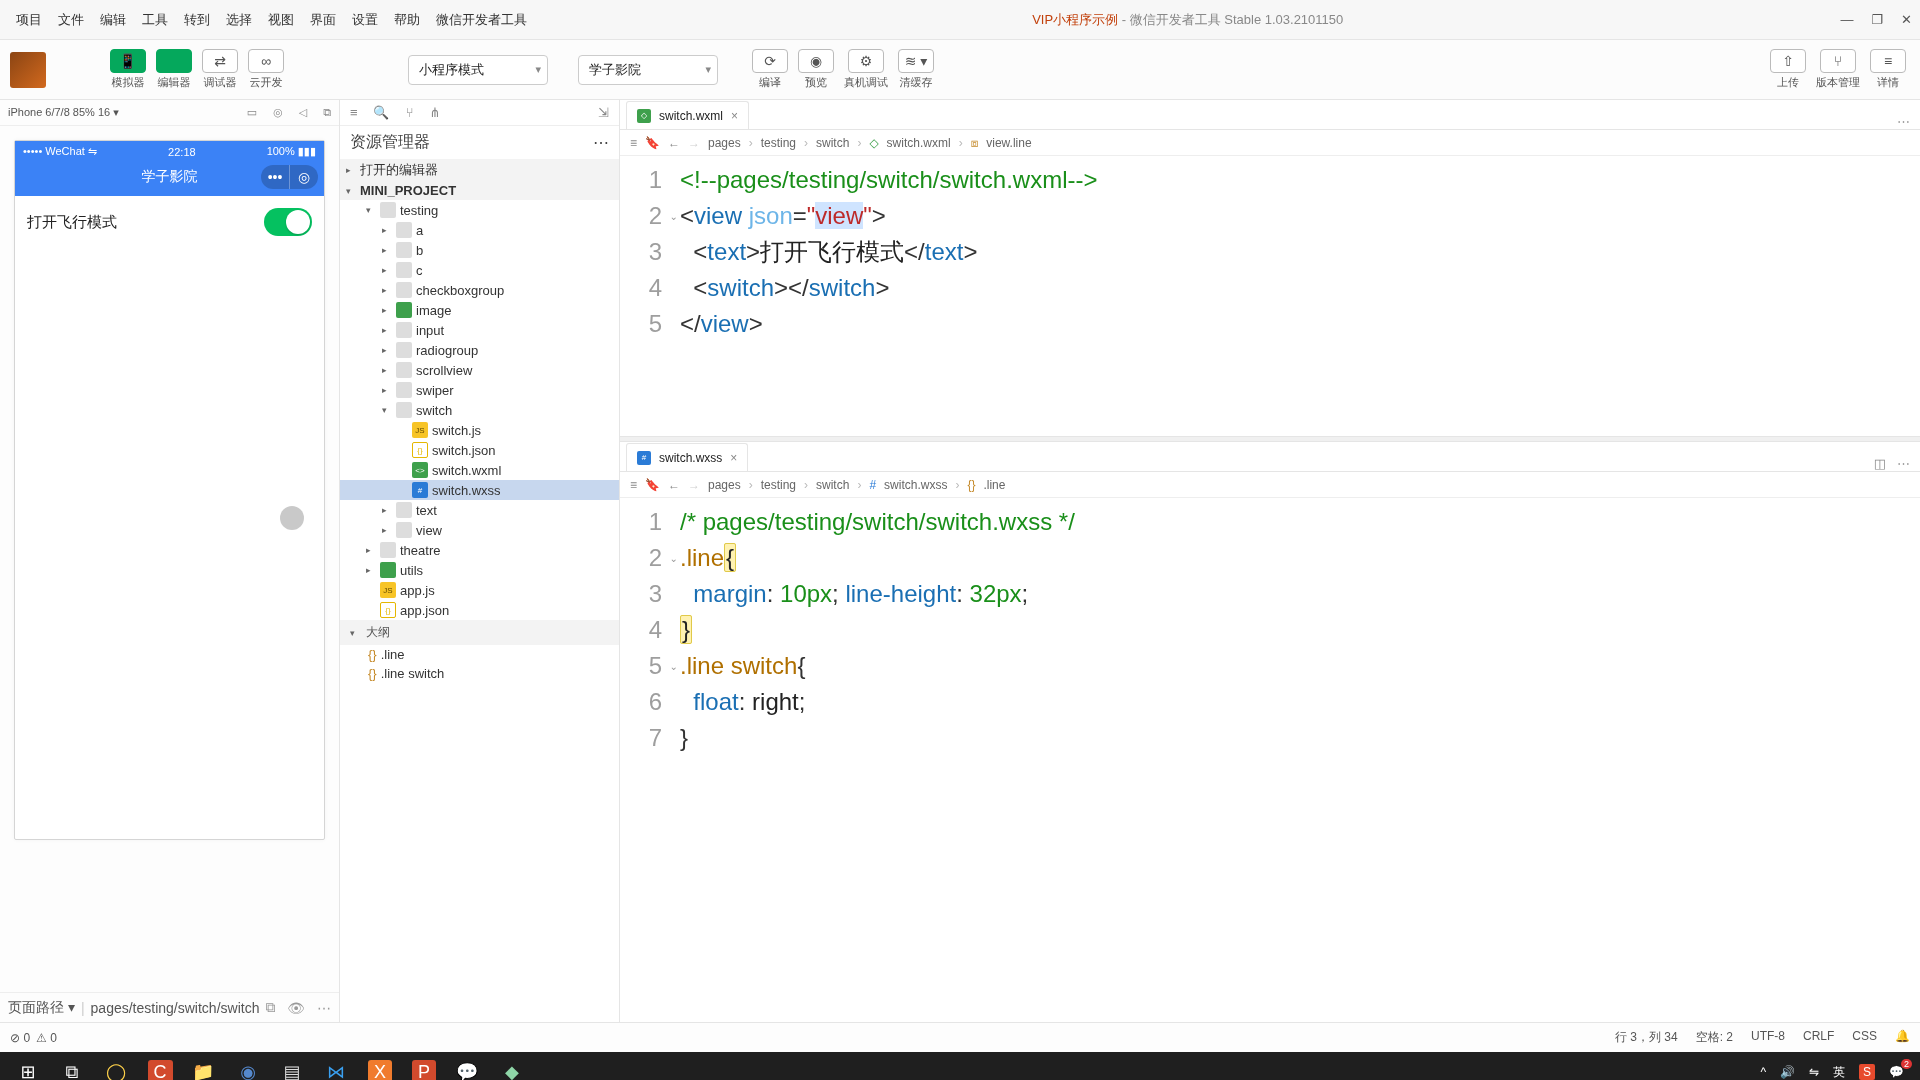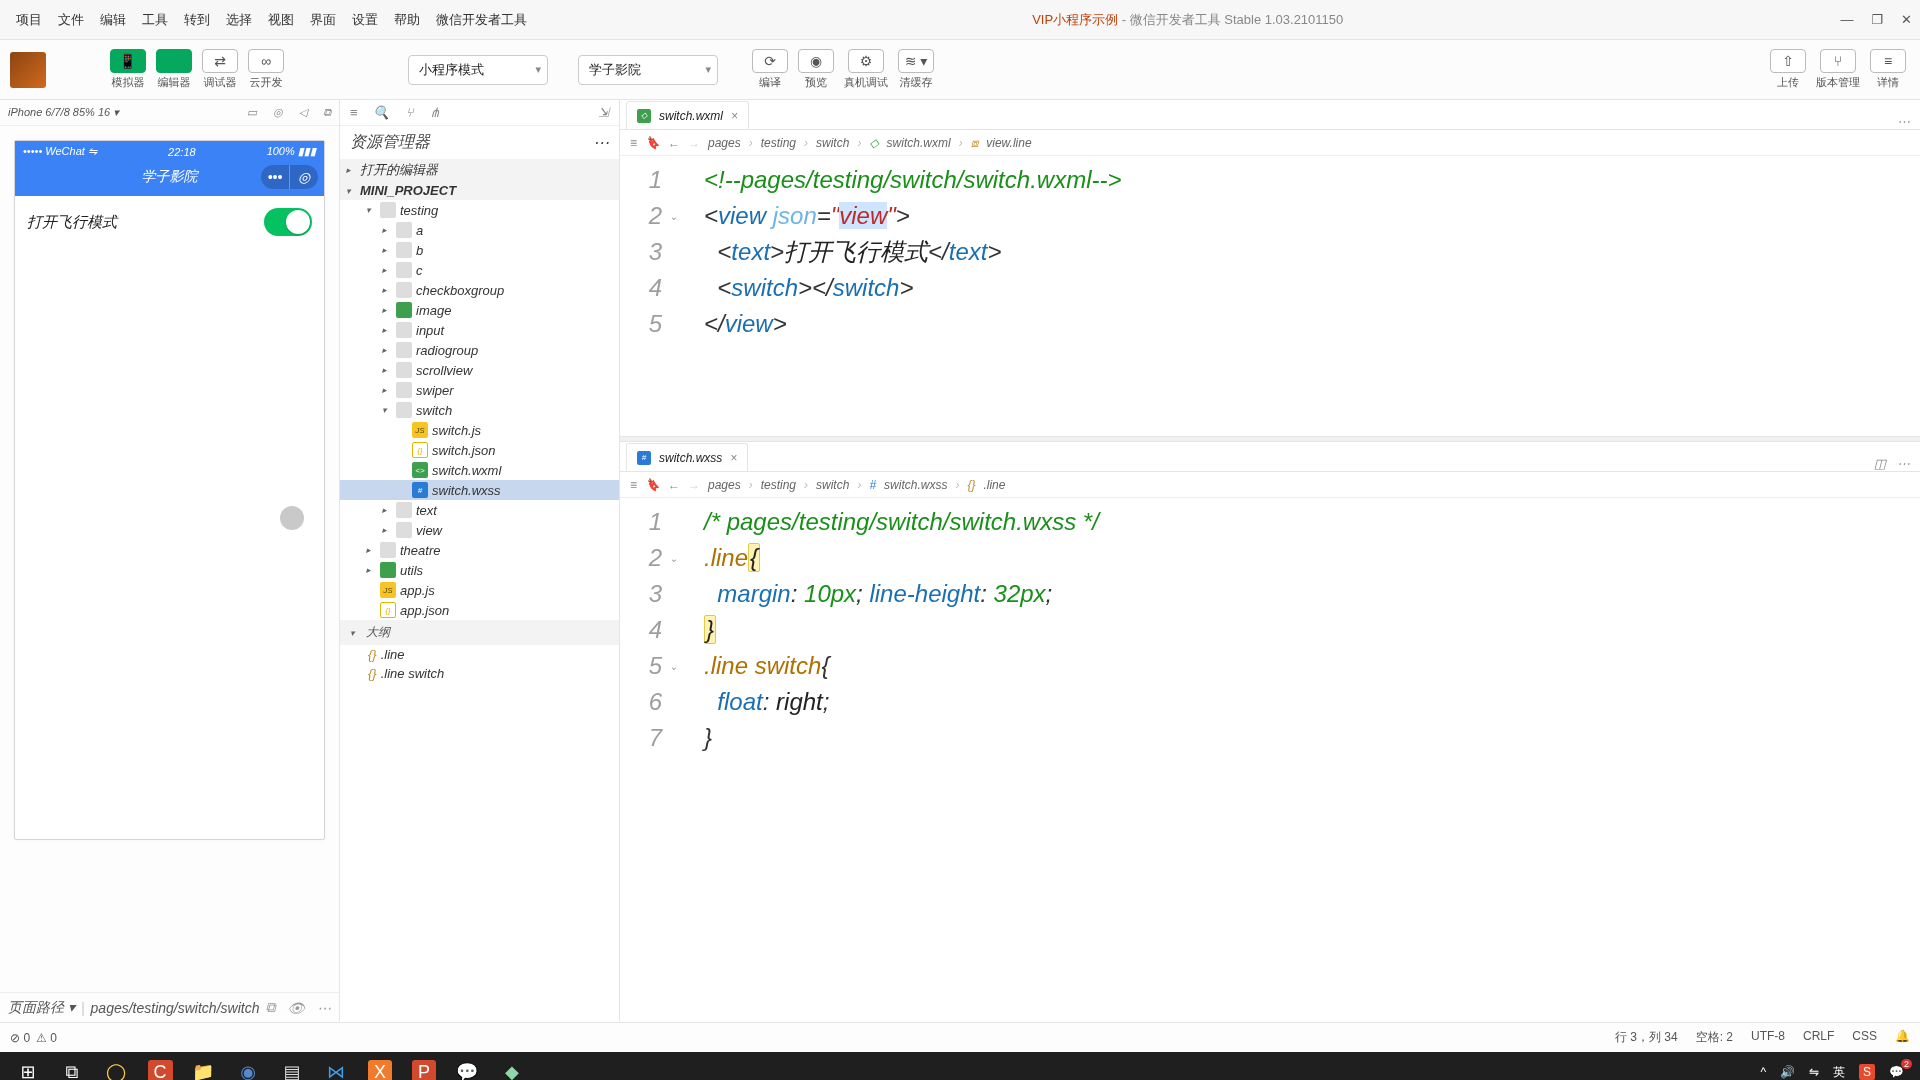--- a/index.html
+++ b/index.html
@@ -22,21 +22,21 @@
 .toolbar .tbtn .icon-box { width:36px; height:24px; border-radius:4px; display:flex; align-items:center; justify-content:center; border:1px solid #bbb; font-size:14px;}
 .toolbar .tbtn.green .icon-box { background:#05a85c; border-color:#05a85c; color:#fff; }
 .toolbar .tbtn.plain .icon-box { background:#fff; }
 .toolbar .select { margin-left: 120px; height: 30px; border:1px solid #ccc; border-radius: 4px; padding: 0 22px 0 10px; background:#fff; display:flex; align-items:center; position:relative; font-size:13px;}
 .toolbar .select::after { content:"▾"; position:absolute; right:6px; color:#888; font-size:11px;}
 .toolbar .select.w1 { min-width:140px; }
 .toolbar .select.w2 { min-width:140px; margin-left:30px; }
 .toolbar .right-group { margin-left:auto; display:flex; gap:2px;}
 
 
-.main { display: flex; height: calc(1080px - 28px - 60px - 30px - 40px); font-style: italic; }
+.main { display: flex; height: calc(1080px - 28px - 60px - 30px - 40px); }
 
 
 .sim-panel { width: 340px; background:#fdfdfd; border-right:1px solid #e5e5e5; display:flex; flex-direction:column; }
 .sim-top { height: 26px; border-bottom:1px solid #eee; display:flex; align-items:center; gap:12px; padding:0 8px; font-size:11px; color:#555;}
 .sim-top .device-sel { display:flex; align-items:center; gap:4px; cursor:pointer;}
 .sim-top .sim-icons { margin-left:auto; display:flex; gap:16px; color:#888; }
 .sim-canvas { flex:1; padding: 14px 14px 0 14px; display:flex; flex-direction:column; }
 .phone { width: 100%; background:#fff; border:1px solid #d5d5d5; border-radius:2px; box-shadow: 0 0 4px rgba(0,0,0,.04); flex:1; display:flex; flex-direction:column; max-height: 700px;}
 .phone-header { background:#3b82f6; color:#fff; }
 .ph-status { display:flex; align-items:center; justify-content:space-between; padding:4px 8px; font-size:11px;}
@@ -76,21 +76,21 @@
 .ed-tab .tic { width:14px; height:14px; display:inline-flex; align-items:center; justify-content:center; border-radius:2px; font-size:8px;}
 .ed-tab .close { color:#888; cursor:pointer;}
 .ed-more { margin-left:auto; padding:0 10px; color:#888;}
 .ed-crumbs { height:26px; display:flex; align-items:center; gap:8px; padding:0 10px; border-bottom:1px solid #eee; font-size:12px; color:#666;}
 .ed-crumbs .sep { color:#bbb;}
 .ed-crumbs .cic { color:#888;}
 .code-pane { position:relative; font-family: Consolas, "Courier New", monospace; font-size:24px; line-height:1.5; padding: 6px 0;}
 .code-pane .row { display:flex;}
 .code-pane .gut { width:60px; text-align:right; padding-right:18px; color:#9e9e9e; user-select:none; position:relative;}
 .code-pane .gut .fold { position:absolute; right:2px; top:50%; transform:translateY(-50%); font-size:10px; color:#999;}
-.code-pane .ln { flex:1; white-space:pre;margin-left:24px;}
+.code-pane .ln { flex:1; white-space:pre;}
 .tok-com { color:#1a8f1a; }
 .tok-tag { color:#1a6fb3; }
 .tok-attr { color:#6db5e8; }
 .tok-str { color:#bd2a2a; }
 .tok-txt { color:#222; }
 .tok-sel { color:#b07000; }
 .tok-prop { color:#1a6fb3; }
 .tok-num { color:#1a8f1a; }
 .tok-punct { color:#333; }
 .tok-brace { color:#333; }

